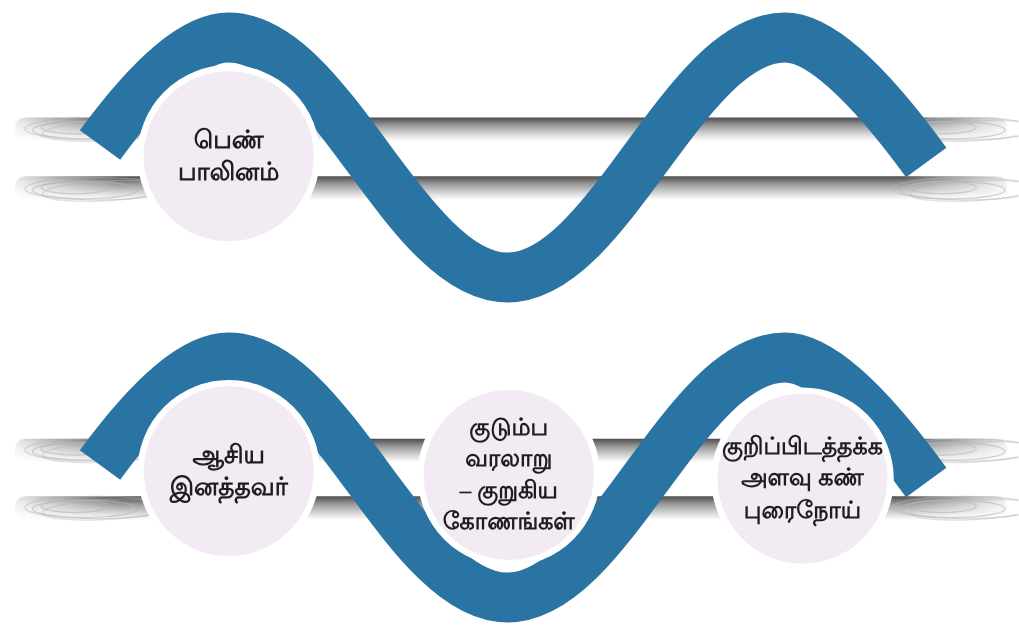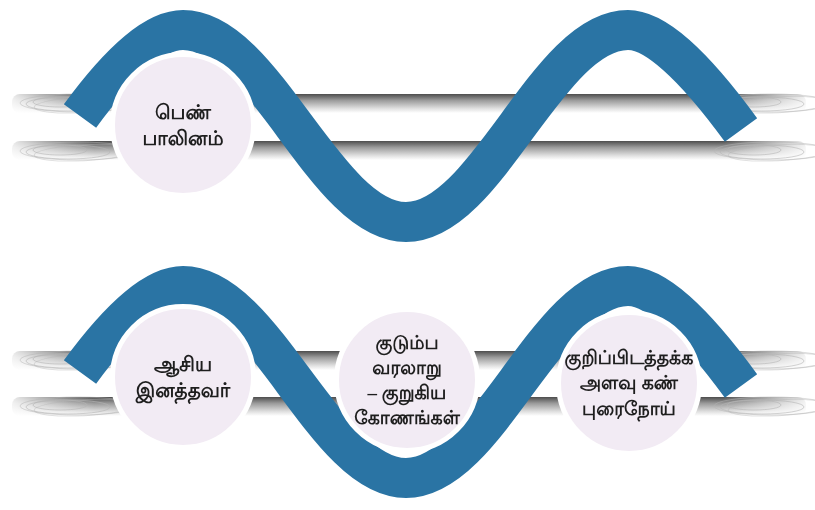--- a/index.html
+++ b/index.html
@@ -45,21 +45,21 @@
     padding: 0 4px;
   }
   .fs-lg .label { font-size: 20px; }
   .fs-md .label { font-size: 19px; }
   
   .n-r1c1 { left: 110px; top: 52px; }
   .n-r1c2 { left: 333px; top: 52px; }
   .n-r1c3 { left: 555px; top: 51px; }
   .n-r2c1 { left: 110px; top: 304px; }
   .n-r2c2 { left: 334px; top: 307px; font-family: Liberation Serif, serif; }
-  .n-r2c3 { left: 556px; top: 310px; align-items: center; }
+  .n-r2c3 { left: 569px; top: 310px; align-items: center; }
 </style>
 </head>
 <body>
 
 <div class="stage">
 
   <svg class="layer" viewBox="0 0 815 510" aria-hidden="true">
     <defs>
       <linearGradient id="railG" x1="0" y1="0" x2="0" y2="1">
         <stop offset="0" stop-color="#4d4d4d"></stop>

